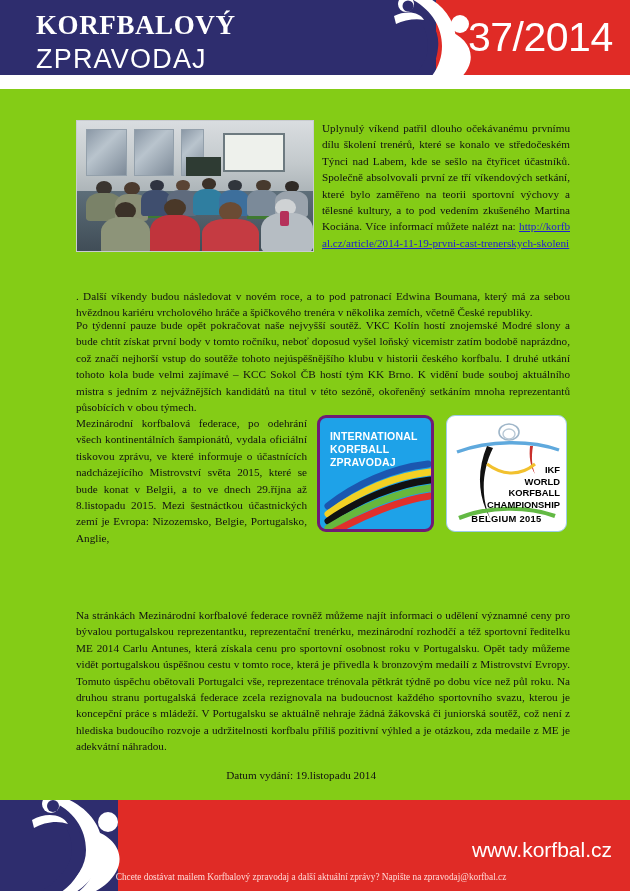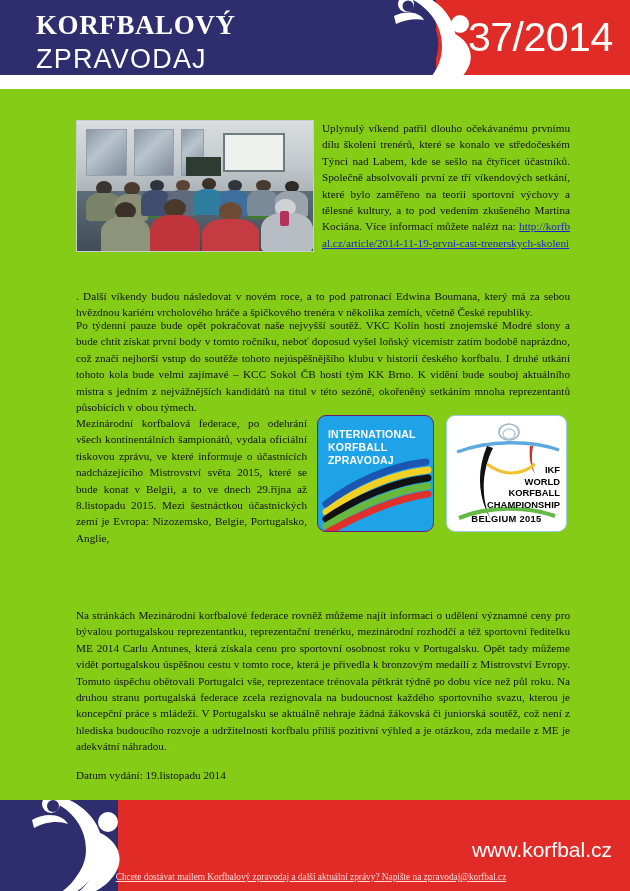--- a/index.html
+++ b/index.html
@@ -145,21 +145,21 @@
   }
 
   
   .ikf-logo {
     position: absolute;
     left: 317px; top: 326px;
     width: 117px; height: 117px;
     background: #1ea2e8;
     border-radius: 9px;
     overflow: hidden;
-    border: 1px solid #701a75;
+    border: 3px solid #701a75;
     box-sizing: border-box;
   }
   .ikf-logo .ikf-text {
     position: absolute;
     left: 10px; top: 12px;
     font-family: "Liberation Sans", sans-serif;
     font-weight: bold;
     font-size: 10.5px;
     line-height: 13px;
     color: #ffffff;
@@ -239,21 +239,20 @@
     white-space: nowrap;
   }
   .footer-note {
     position: absolute;
     left: 0; right: 8px; top: 72px;
     text-align: center;
     font-family: "Liberation Serif", serif;
     font-size: 9.3px;
     color: #ffd9d7;
     white-space: nowrap;
-    text-decoration: underline;
   }
 </style>
 </head>
 <body>
 
 <div class="header">
   <div class="header-red"></div>
 
   <div class="header-title-wrap">
     <div class="title-line1">KORFBALOVÝ</div>
@@ -371,21 +370,21 @@
       <div>WORLD</div>
       <div>KORFBALL</div>
       <div>CHAMPIONSHIP</div>
     </div>
     <div class="wc-belgium">BELGIUM 2015</div>
   </div>
 
 
   <div class="para" style="left:76px; top:518px; width:494px;">Na stránkách Mezinárodní korfbalové federace rovněž můžeme najít informaci o udělení významné ceny pro bývalou portugalskou reprezentantku, reprezentační trenérku, mezinárodní rozhodčí a též sportovní ředitelku ME 2014 Carlu Antunes, která získala cenu pro sportovní osobnost roku v Portugalsku. Opět tady můžeme vidět portugalskou úspěšnou cestu v tomto roce, která je přivedla k bronzovým medailí z Mistrovství Evropy. Tomuto úspěchu obětovali Portugalci vše, reprezentace trénovala pětkrát týdně po dobu více než půl roku. Na druhou stranu portugalská federace zcela rezignovala na budoucnost každého sportovního svazu, kterou je koncepční práce s mládeží. V Portugalsku se aktuálně nehraje žádná žákovská či juniorská soutěž, což není z hlediska budoucího rozvoje a udržitelnosti korfbalu příliš pozitivní výhled a je otázkou, zda medaile z ME je adekvátní náhradou.</div>
 
-  <div class="para" style="left:76px; top:678px; width:300px; text-align:left;">Datum vydání: 19.listopadu 2014</div>
+  <div class="para" style="left:76px; top:678px; width:300px; text-align:right;">Datum vydání: 19.listopadu 2014</div>
 </div>
 
 <div class="footer">
   <div class="footer-navy"></div>
 
   <div class="footer-logo">
     <svg viewBox="0 0 150 91" width="150" height="91">
       <path d="M28 -8 C 66 0, 86 24, 84 50 C 82 78, 60 96, 30 104 L 14 104 C 50 92, 68 72, 68 50 C 68 26, 52 4, 18 -4 Z" fill="#ffffff"></path>
       <path d="M34 8 C 58 20, 68 36, 66 54 C 64 76, 50 90, 30 100 L 22 92 C 42 80, 54 64, 54 50 C 54 32, 44 18, 28 12 Z" fill="#2e2d6e"></path>
       <circle cx="33" cy="4" r="9" fill="#ffffff"></circle>

